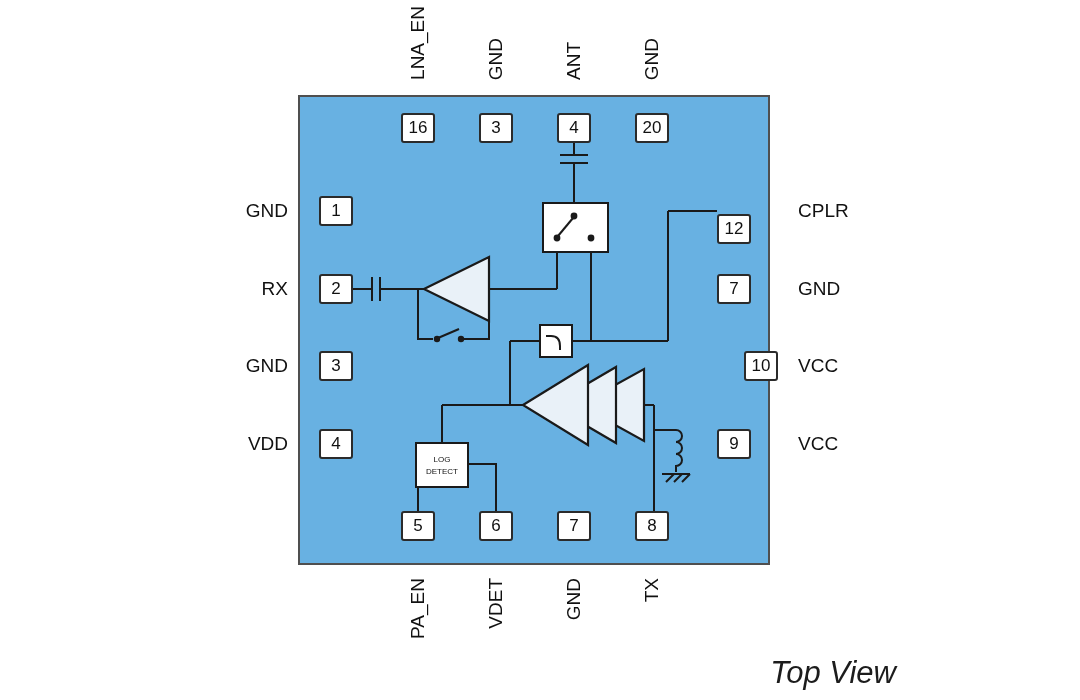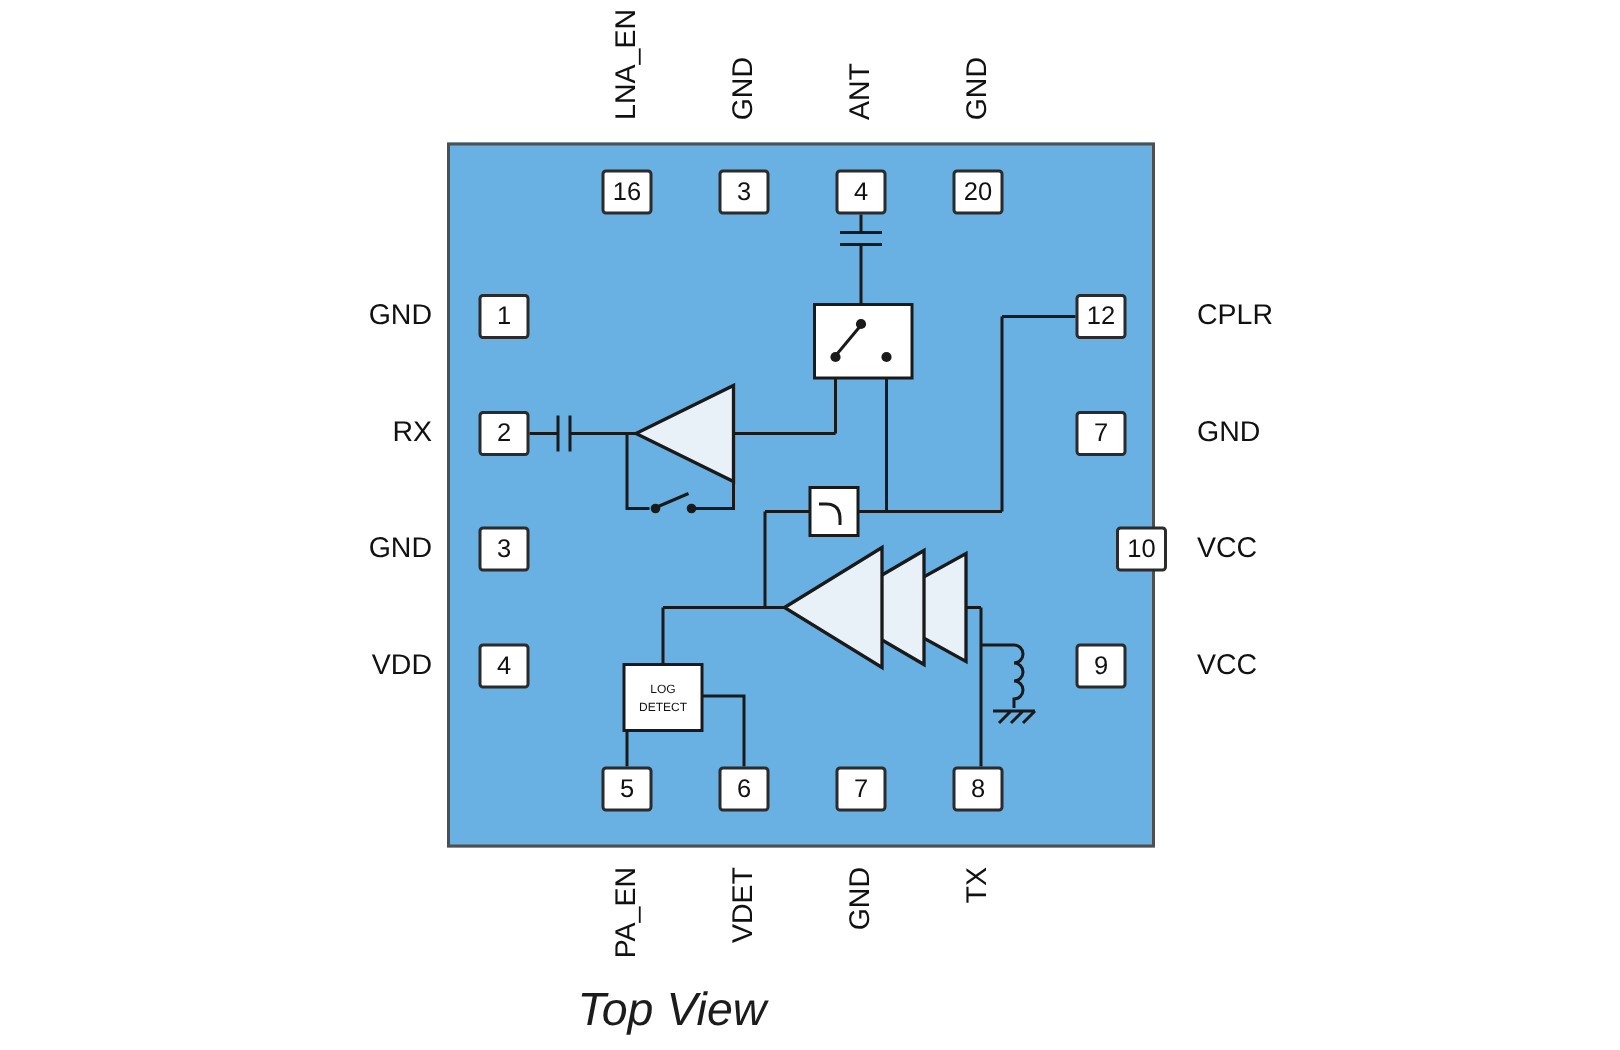--- a/index.html
+++ b/index.html
@@ -24,21 +24,21 @@
          font-size:17px; color:#111; }
 
   .side-label { position:absolute; height:22px; line-height:22px;
                 font-size:19px; color:#111; white-space:nowrap; }
   .side-label.lft { width:90px; text-align:right; left:198px; }
   .side-label.rgt { left:782px;margin-left:16px; }
 
   .vlabel { position:absolute; writing-mode:vertical-rl; transform:rotate(180deg);
             font-size:19px; line-height:22px; color:#111; white-space:nowrap; }
 
-  .caption { position:absolute; left:0; top:655px; width:896px; text-align:center;
+  .caption { position:absolute; left:0; top:655px; width:896px; text-align:right;
              font-style:italic; font-size:31px; font-weight:500; color:#1c1c1c; }
 </style>
 </head>
 <body>
 
 <div>
 
   <div class="chip"></div>
 
   <svg class="schematic" viewBox="0 0 1080 700">
@@ -112,21 +112,21 @@
   <div class="pin" style="left:401px;top:113px">16</div>
   <div class="pin" style="left:479px;top:113px">3</div>
   <div class="pin" style="left:557px;top:113px">4</div>
   <div class="pin" style="left:635px;top:113px">20</div>
 
   <div class="pin" style="left:319px;top:196px">1</div>
   <div class="pin" style="left:319px;top:274px">2</div>
   <div class="pin" style="left:319px;top:351px">3</div>
   <div class="pin" style="left:319px;top:429px">4</div>
 
-  <div class="pin" style="left:717px;top:196px">12</div>
+  <div class="pin" style="left:717px;top:214px">12</div>
   <div class="pin" style="left:717px;top:274px">7</div>
   <div class="pin" style="left:744px;top:351px">10</div>
   <div class="pin" style="left:717px;top:429px">9</div>
 
   <div class="pin" style="left:401px;top:511px">5</div>
   <div class="pin" style="left:479px;top:511px">6</div>
   <div class="pin" style="left:557px;top:511px">7</div>
   <div class="pin" style="left:635px;top:511px">8</div>
 
   <div class="vlabel" style="left:407px;bottom:620px">LNA_EN</div>

